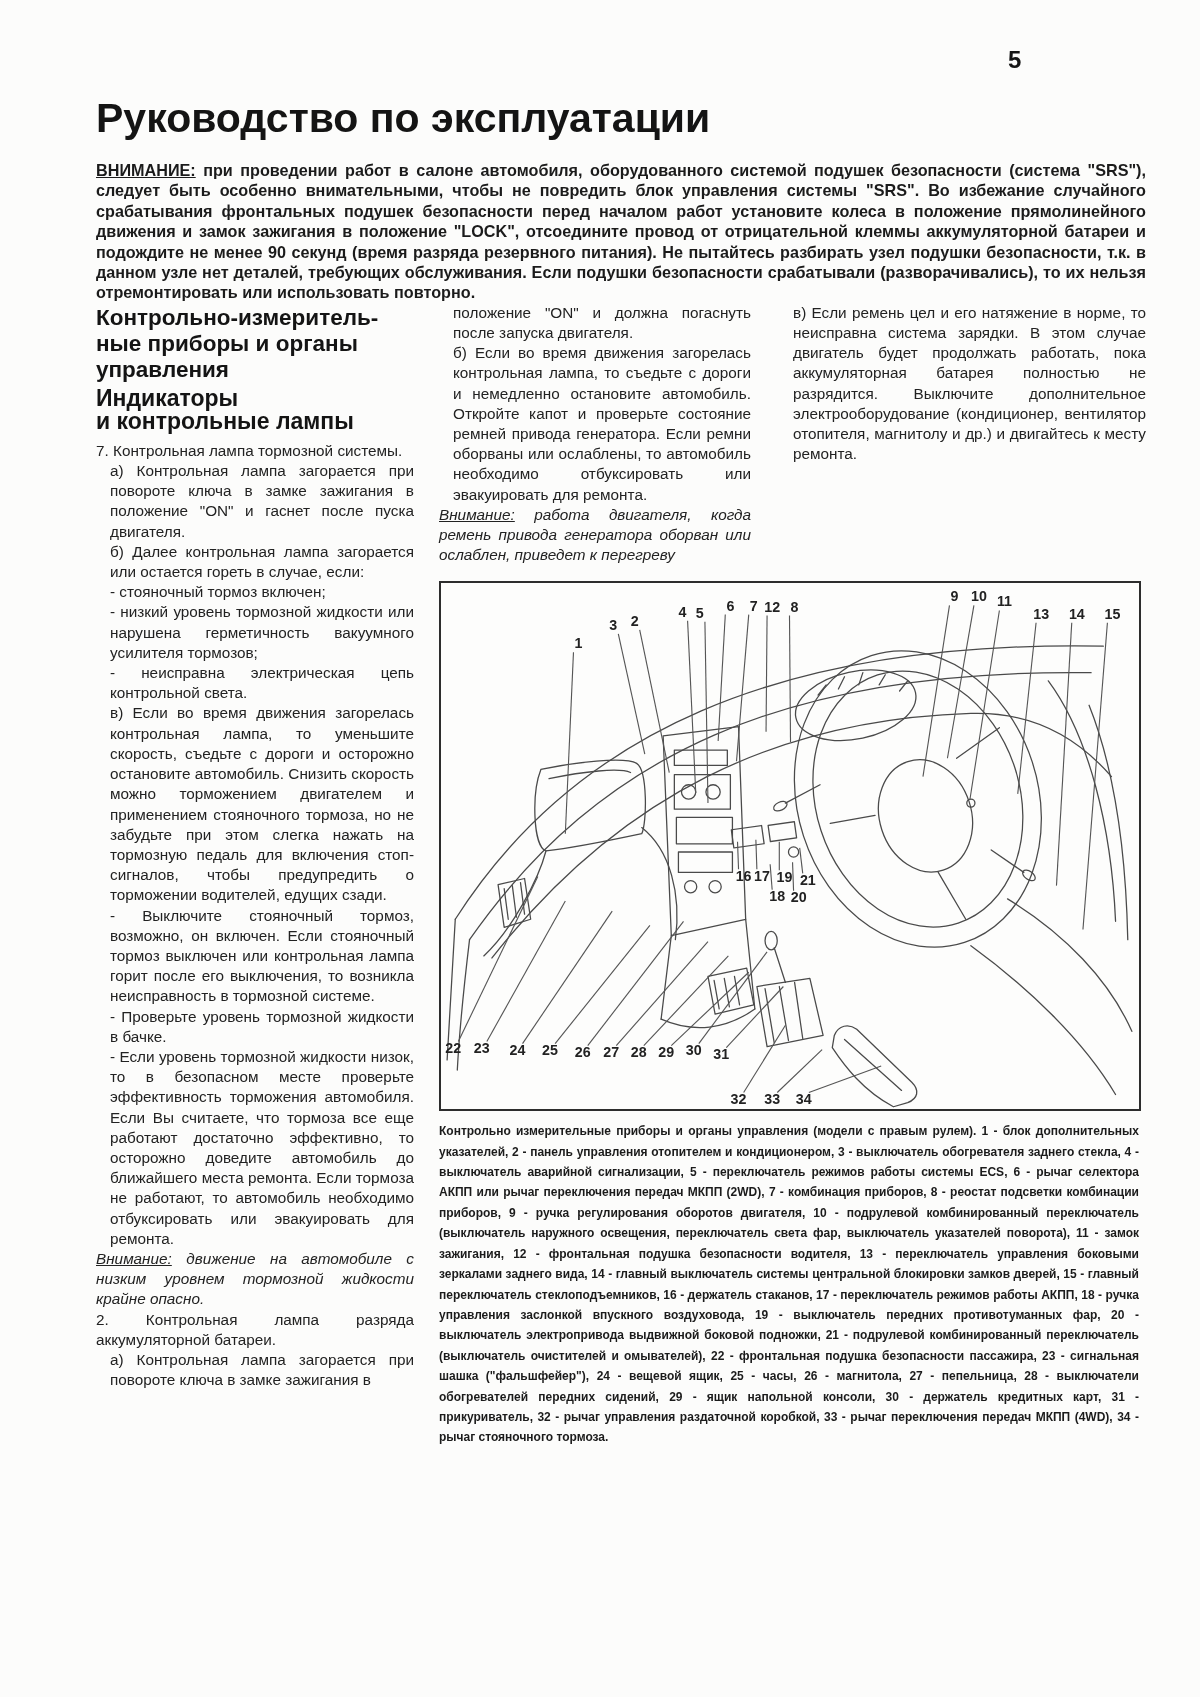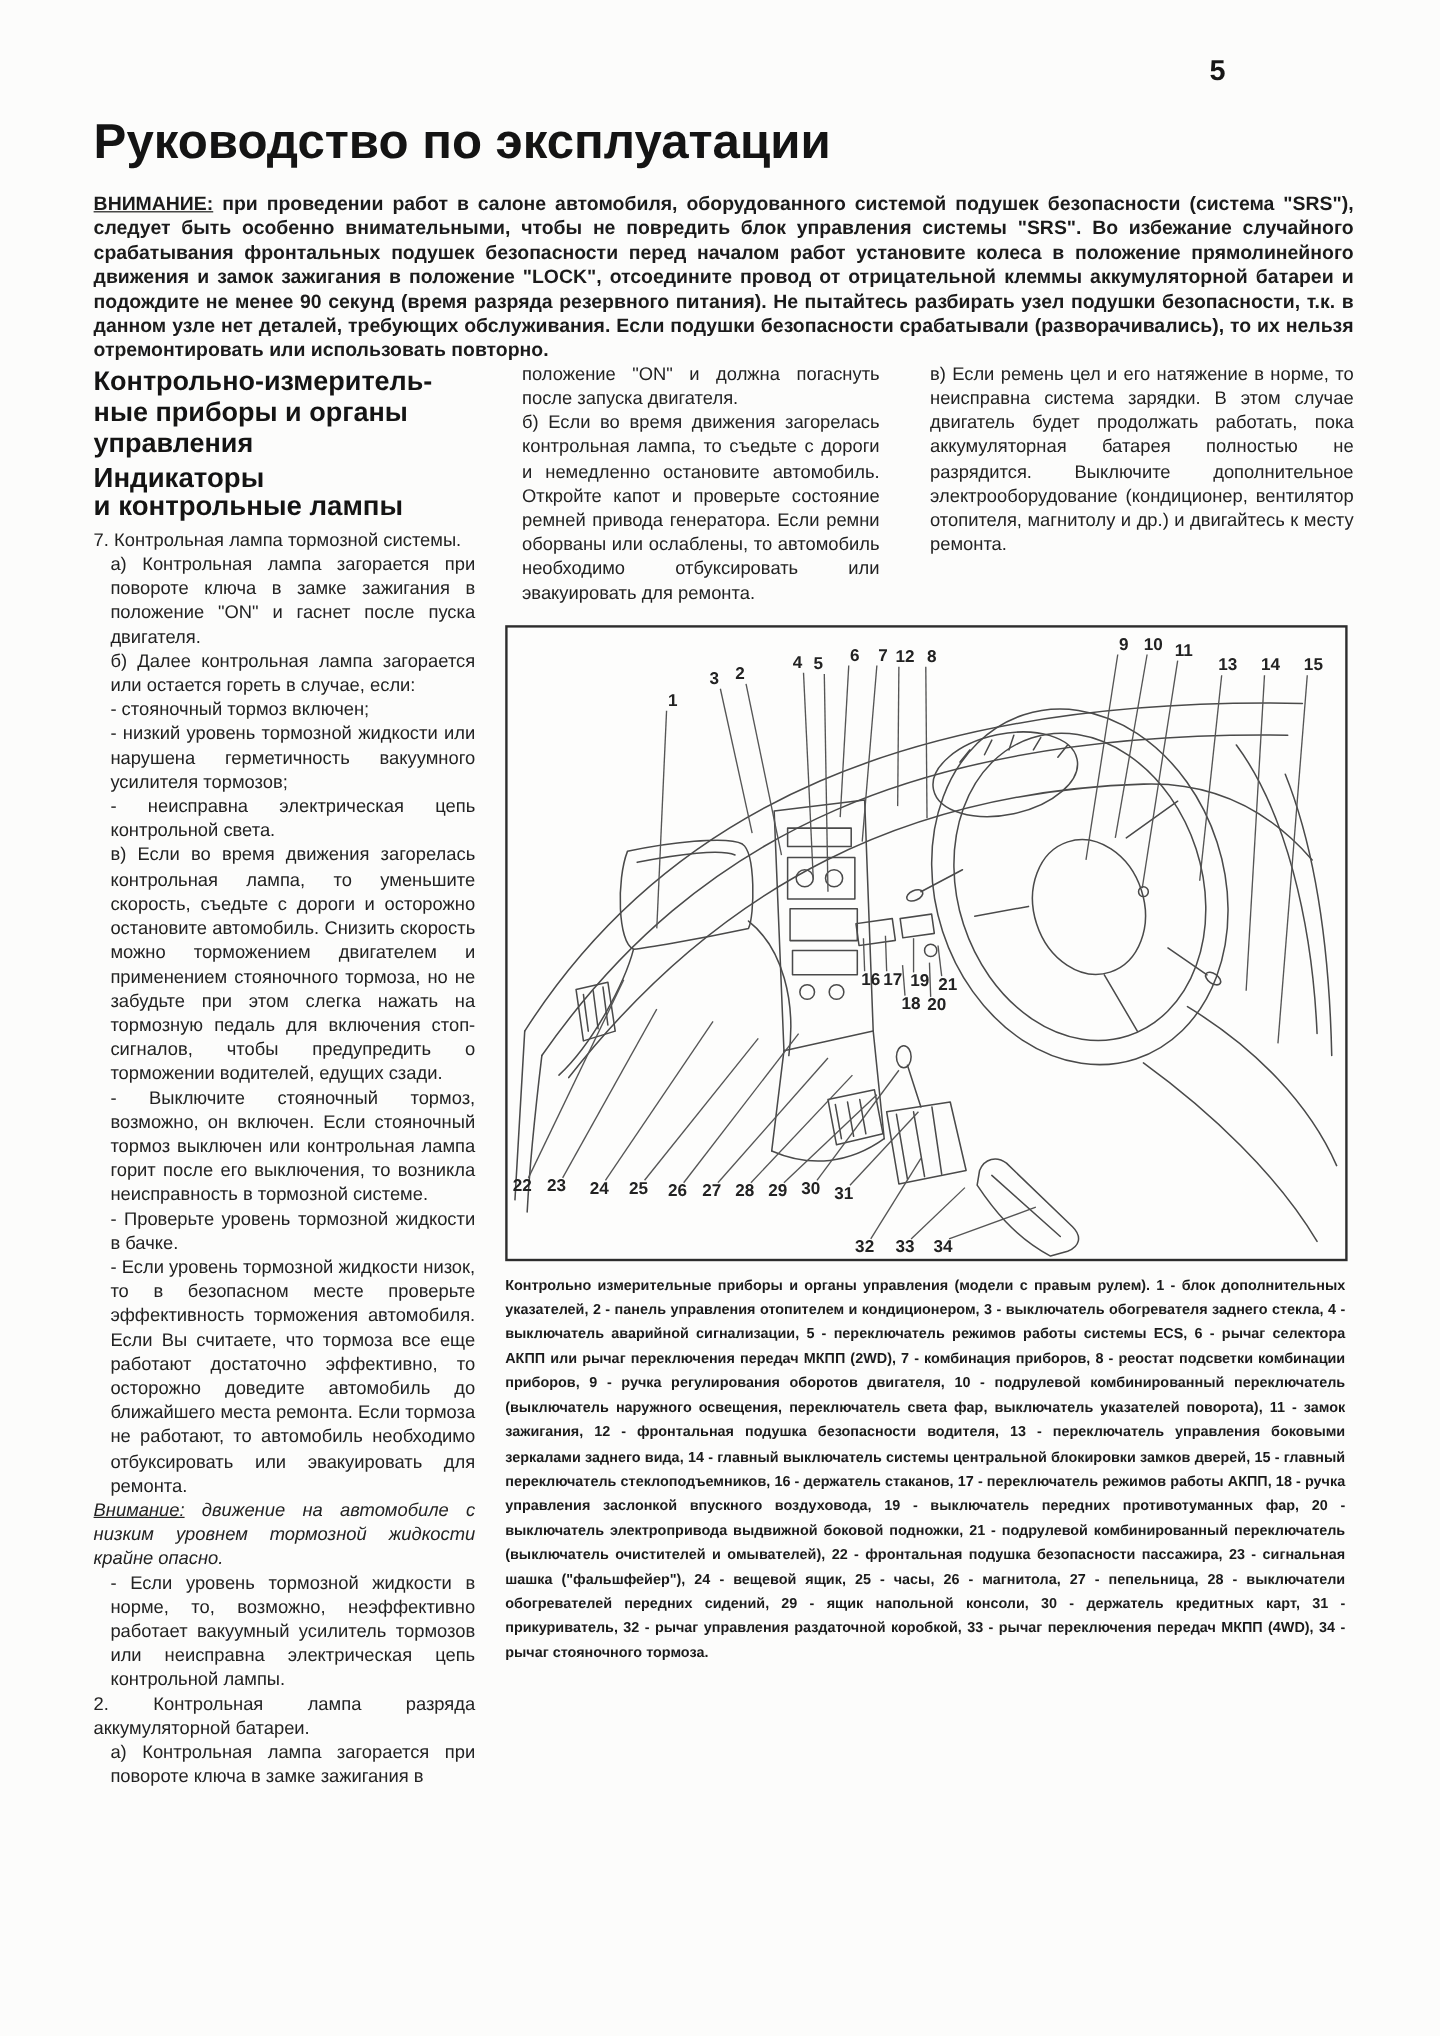--- a/index.html
+++ b/index.html
@@ -1,21 +1,21 @@
 <!DOCTYPE html>
 <html><head>
 <meta charset="utf-8">
 <style>
   html,body{margin:0;padding:0;background:#e9e9e7;}
   .page{
     position:relative; width:1200px; height:1697px; margin:0 auto;
     background:#fcfcfb; color:#1e1e1e;
     font-family:"Liberation Sans", sans-serif; overflow:hidden;
   }
-  .content{position:absolute; left:78px; top:40px; width:1050px;}
+  .content{position:absolute; left:96px; top:40px; width:1050px;}
   .page-number{
     position:absolute; left:1008px; top:46px;
     font-size:24px; font-weight:bold; color:#161616;
   }
   h1.title{
     margin:56px 0 20px 0; font-size:41px; line-height:44px;
     font-weight:bold; color:#141414; letter-spacing:0;
   }
   .warning{
     margin:0; font-size:16.2px; line-height:20.4px; font-weight:bold;
@@ -80,30 +80,30 @@
         <p class="p-ind">а) Контрольная лампа загорается при повороте ключа в замке зажигания в положение "ON" и гаснет после пуска двигателя.</p>
         <p class="p-ind">б) Далее контрольная лампа загорается или остается гореть в случае, если:</p>
         <p class="p-ind">- стояночный тормоз включен;</p>
         <p class="p-ind">- низкий уровень тормозной жидкости или нарушена герметичность вакуумного усилителя тормозов;</p>
         <p class="p-ind">- неисправна электрическая цепь контрольной света.</p>
         <p class="p-ind">в) Если во время движения загорелась контрольная лампа, то уменьшите скорость, съедьте с дороги и осторожно остановите автомобиль. Снизить скорость можно торможением двигателем и применением стояночного тормоза, но не забудьте при этом слегка нажать на тормозную педаль для включения стоп-сигналов, чтобы предупредить о торможении водителей, едущих сзади.</p>
         <p class="p-ind">- Выключите стояночный тормоз, возможно, он включен. Если стояночный тормоз выключен или контрольная лампа горит после его выключения, то возникла неисправность в тормозной системе.</p>
         <p class="p-ind">- Проверьте уровень тормозной жидкости в бачке.</p>
         <p class="p-ind">- Если уровень тормозной жидкости низок, то в безопасном месте проверьте эффективность торможения автомобиля. Если Вы считаете, что тормоза все еще работают достаточно эффективно, то осторожно доведите автомобиль до ближайшего места ремонта. Если тормоза не работают, то автомобиль необходимо отбуксировать или эвакуировать для ремонта.</p>
         <p class="note"><span class="note-label">Внимание:</span><span> движение на автомобиле с низким уровнем тормозной жидкости крайне опасно.</span></p>
-        <p class="p-ind">- Если уровень тормозной жидкости в норме, то, возможно, неэффективно работает вакуумный усилитель тормозов или неисправна электрическая цепь контрольной лампы.</p>
         <p>2. Контрольная лампа разряда аккумуляторной батареи.</p>
         <p class="p-ind">а) Контрольная лампа загорается при повороте ключа в замке зажигания в</p>
       </div>
 
       <div class="rightside">
         <div class="cols23">
           <div class="col col2">
             <p class="p-ind">положение "ON" и должна погаснуть после запуска двигателя.</p>
             <p class="p-ind">б) Если во время движения загорелась контрольная лампа, то съедьте с дороги и немедленно остановите автомобиль. Откройте капот и проверьте состояние ремней привода генератора. Если ремни оборваны или ослаблены, то автомобиль необходимо отбуксировать или эвакуировать для ремонта.</p>
+            <p class="note"><span class="note-label">Внимание:</span><span> работа двигателя, когда ремень привода генератора оборван или ослаблен, приведет к перегреву</span></p>
           </div>
           <div class="col col3">
             <p class="p-ind">в) Если ремень цел и его натяжение в норме, то неисправна система зарядки. В этом случае двигатель будет продолжать работать, пока аккумуляторная батарея полностью не разрядится. Выключите дополнительное электрооборудование (кондиционер, вентилятор отопителя, магнитолу и др.) и двигайтесь к месту ремонта.</p>
           </div>
         </div>
 
         <div class="figure-box">
           <svg id="diagram-svg" viewBox="0 0 685 516" xmlns="http://www.w3.org/2000/svg">
             <g class="draw">
 

